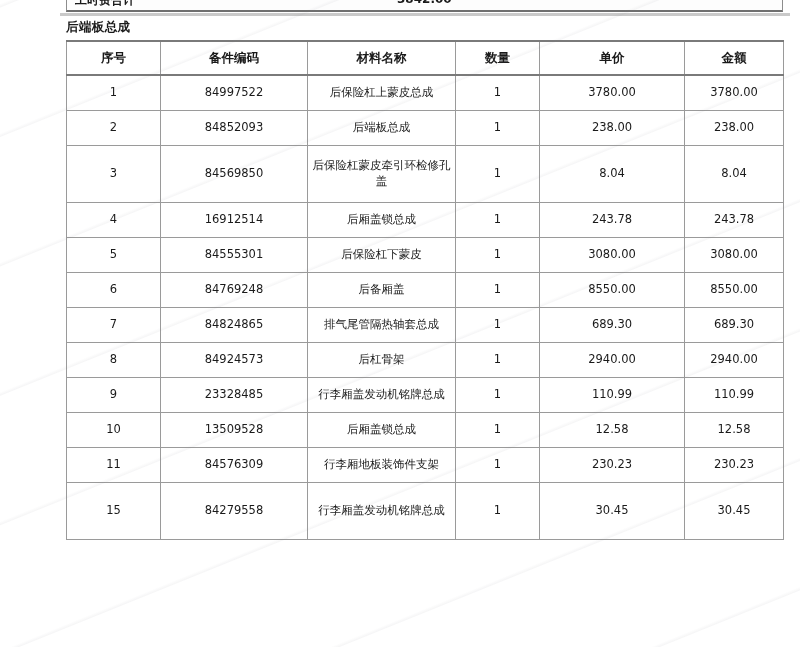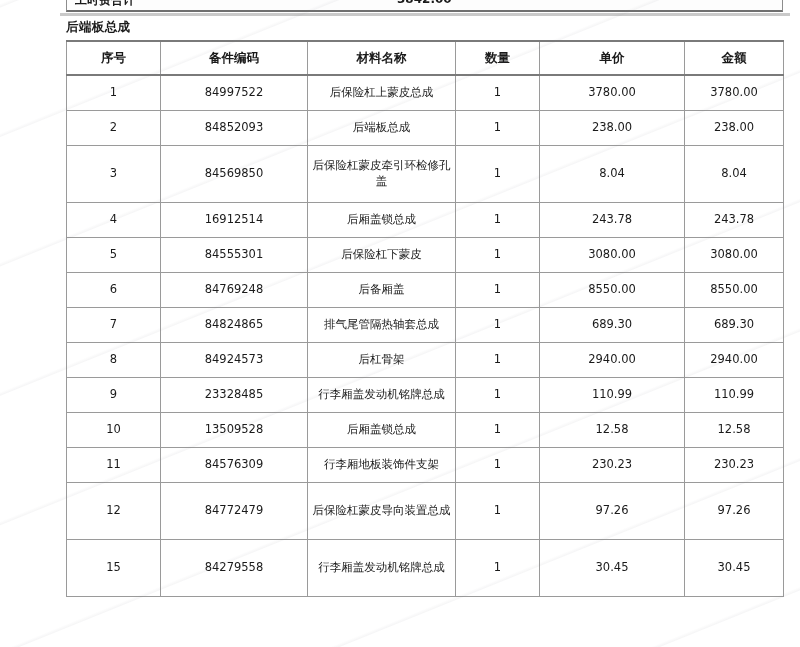--- a/index.html
+++ b/index.html
@@ -289,28 +289,20 @@
           </tr>
           <tr>
             <td>11</td>
             <td>84576309</td>
             <td class="name-cell">行李厢地板装饰件支架</td>
             <td>1</td>
             <td>230.23</td>
             <td>230.23</td>
           </tr>
           <tr class="tall">
-            <td>12</td>
-            <td>84772479</td>
-            <td class="name-cell">后保险杠蒙皮导向装置总成</td>
-            <td>1</td>
-            <td>97.26</td>
-            <td>97.26</td>
-          </tr>
-          <tr class="tall">
             <td>15</td>
             <td>84279558</td>
             <td class="name-cell">行李厢盖发动机铭牌总成</td>
             <td>1</td>
             <td>30.45</td>
             <td>30.45</td>
           </tr>
         </tbody>
     </table>
   </div>

